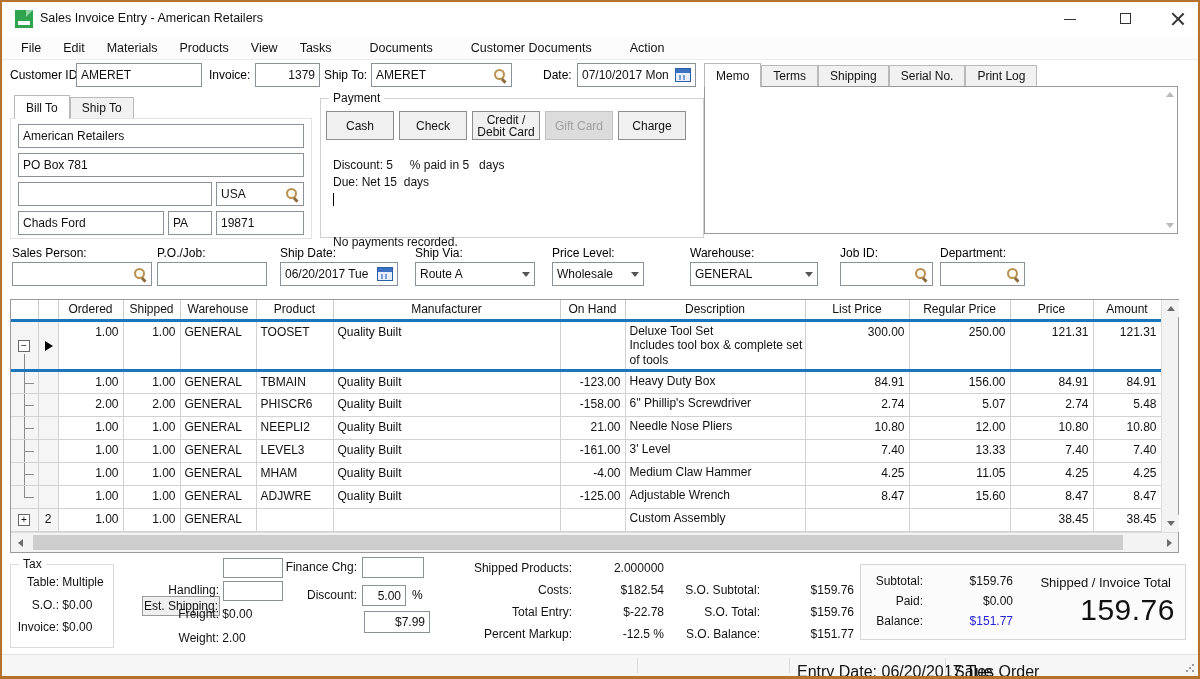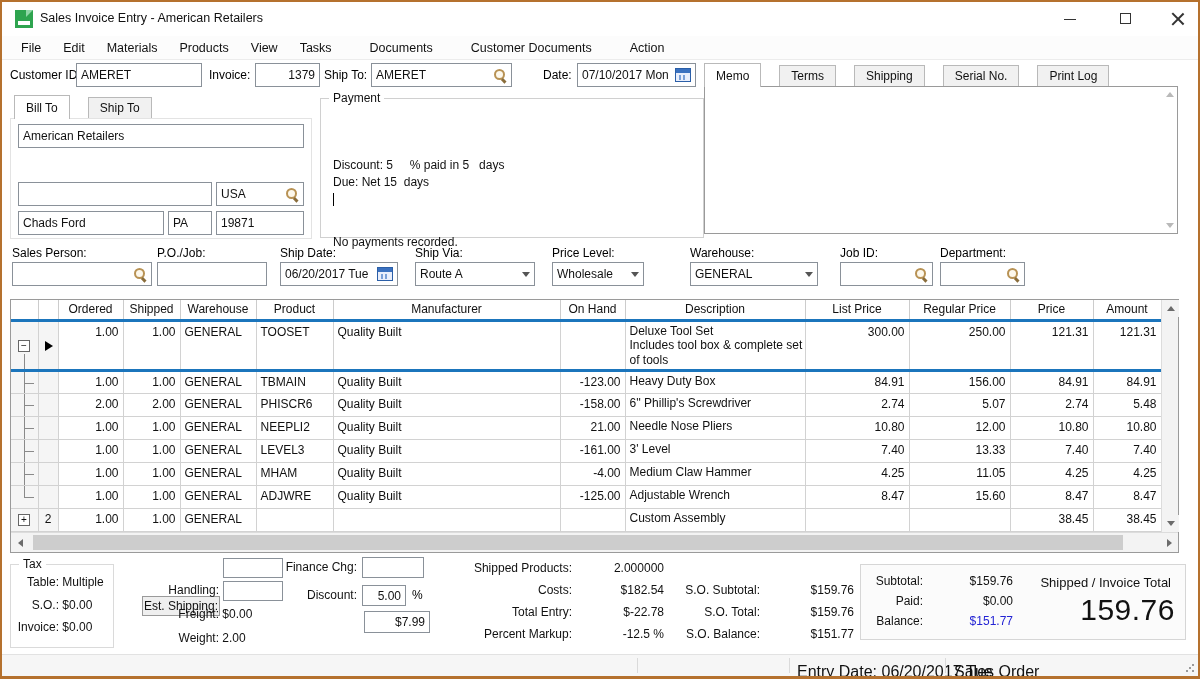--- a/index.html
+++ b/index.html
@@ -40,21 +40,21 @@
   .mag::after { content:''; position:absolute; left:9.5px; top:9.5px; width:5px; height:2.5px; background:#8a6d3b; transform:rotate(45deg); transform-origin:0 0; }
   .cal { position:relative; width:16px; height:14px; flex:0 0 auto; margin-left:auto; border:1px solid #2b5fa8; background:#e8eefc; }
   .cal::before { content:''; position:absolute; left:0; right:0; top:0; height:4px; background:#3a71c0; }
   .cal::after { content:''; position:absolute; left:3px; top:6px; width:8px; height:5px; background:repeating-linear-gradient(90deg,#7aa0d8 0 2px,transparent 2px 4px); }
 
   .grp { position:absolute; border:1px solid #d0d0d0; background:#fff; }
   .grp .legend { position:absolute; top:-8px; left:8px; background:#fff; padding:0 4px; font-size:12px; }
 
   
   .tabs { position:absolute; display:flex; align-items:flex-end; }
-  .tab { padding:3px 11px 4px 11px; border:1px solid #b9b9b9; border-bottom:none; background:#f1f1f1; margin-right:18px; font-size:12px; cursor:default;text-align:center; }
+  .tab { padding:3px 11px 4px 11px; border:1px solid #b9b9b9; border-bottom:none; background:#f1f1f1; margin-right:0; font-size:12px; cursor:default;text-align:center; }
   .tab.active { background:#fff; position:relative; z-index:3; padding-top:5px; }
 
   
   .pay-btn { width:68px; height:29px; background:#f0f0f0; border:1px solid #8d8d8d; display:flex; align-items:center; justify-content:center; text-align:center; font-size:12px; line-height:12px; cursor:default; }
   .pay-btn.disabled { background:#dcdcdc; border-color:#c2c2c2; color:#a0a0a0; }
 
   
   #grid { position:absolute; left:8px; top:297px; width:1169px; height:254px; border:1px solid #9a9a9a; background:#fff; }
   #grid table { border-collapse:collapse; table-layout:fixed; width:1150px; }
   #grid th { height:20px; font-weight:400; font-size:12px; border-right:1px solid #cccccc; border-bottom:1px solid #bdbdbd; background:#fff; text-align:center; overflow:hidden; white-space:nowrap; }
@@ -176,39 +176,49 @@
   </div>
 
   <div class="tabs" style="left:12px;top:93px;">
       <div class="tab active">Bill To</div>
       <div class="tab">Ship To</div>
     </div>
   <div class="abs" style="left:8px;top:116px;width:302px;height:121px;border:1px solid #e3e3e3;background:#fff;"></div>
   <div class="inp" style="left:16px;top:122px;width:286px;height:24px;">
       <span>American Retailers</span>
     </div>
+  <div class="inp" style="left:16px;top:151px;width:286px;height:24px;">
+      <span>PO Box 781</span>
+    </div>
   <div class="inp" style="left:16px;top:180px;width:194px;height:24px;">
       <span></span>
     </div>
   <div class="inp" style="left:214px;top:180px;width:88px;height:24px;">
       <span>USA</span>
       <span class="mag"></span>
     </div>
   <div class="inp" style="left:16px;top:209px;width:146px;height:24px;">
       <span>Chads Ford</span>
     </div>
   <div class="inp" style="left:166px;top:209px;width:44px;height:24px;">
       <span>PA</span>
     </div>
   <div class="inp" style="left:214px;top:209px;width:88px;height:24px;">
       <span>19871</span>
     </div>
 
   <div class="grp" style="left:318px;top:96px;width:384px;height:140px;">
     <span class="legend">Payment</span>
+    <div style="position:absolute;left:5px;top:12px;right:5px;display:flex;gap:5px;">
+        <div class="pay-btn">Cash</div>
+        <div class="pay-btn">Check</div>
+        <div class="pay-btn">Credit / Debit Card</div>
+        <div class="pay-btn disabled">Gift Card</div>
+        <div class="pay-btn">Charge</div>
+      </div>
     <div class="abs" style="left:12px;top:58px;white-space:pre;line-height:17px;">Discount: 5     % paid in 5   days</div>
     <div class="abs" style="left:12px;top:75px;white-space:pre;line-height:17px;">Due: Net 15  days</div>
     <div class="caret" style="left:12px;top:94px;"></div>
     <div class="abs" style="left:12px;top:136px;text-align:right;">No payments recorded.</div>
   </div>
 
   <div class="lbl" style="left:10px;top:244px;">Sales Person:</div>
   <div class="inp" style="left:10px;top:260px;width:140px;height:24px;">
       <span></span>
       <span class="mag"></span>

